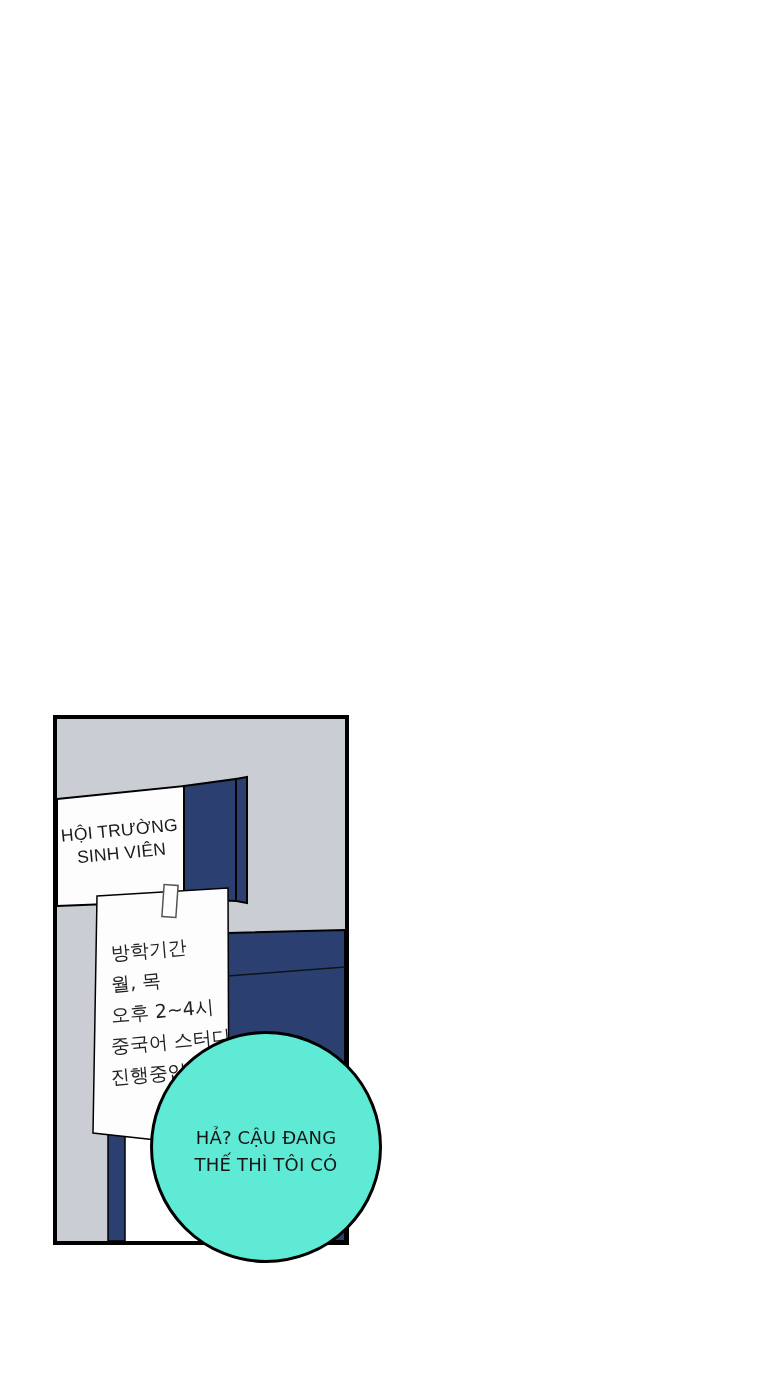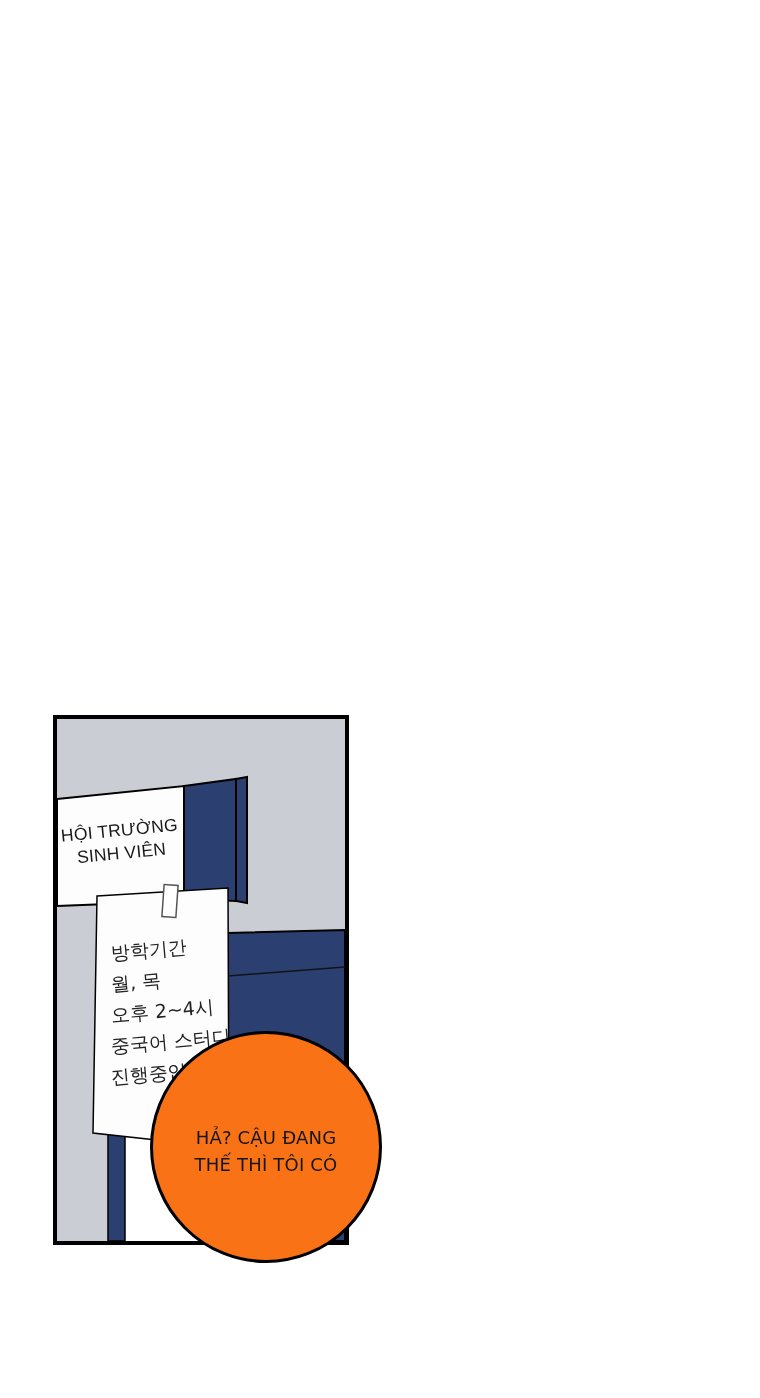--- a/index.html
+++ b/index.html
@@ -35,21 +35,21 @@
     display:block;
     transform:rotate(-5deg);
     transform-origin:0 50%;
     white-space:nowrap;
   }
   .bubble{
     position:absolute;left:150px;top:1031px;
     width:232px;height:232px;
     box-sizing:border-box;
     border:3px solid #000;border-radius:50%;
-    background:#f97316;
+    background:#5eead4;
     z-index:5;
     display:flex;flex-direction:column;
     justify-content:center;align-items:center;
     padding-top:8px;
     text-align:center;
   }
   .bubble span{
     font-size:18px;line-height:27.5px;
     letter-spacing:0.2px;color:#161616;
     white-space:nowrap;

